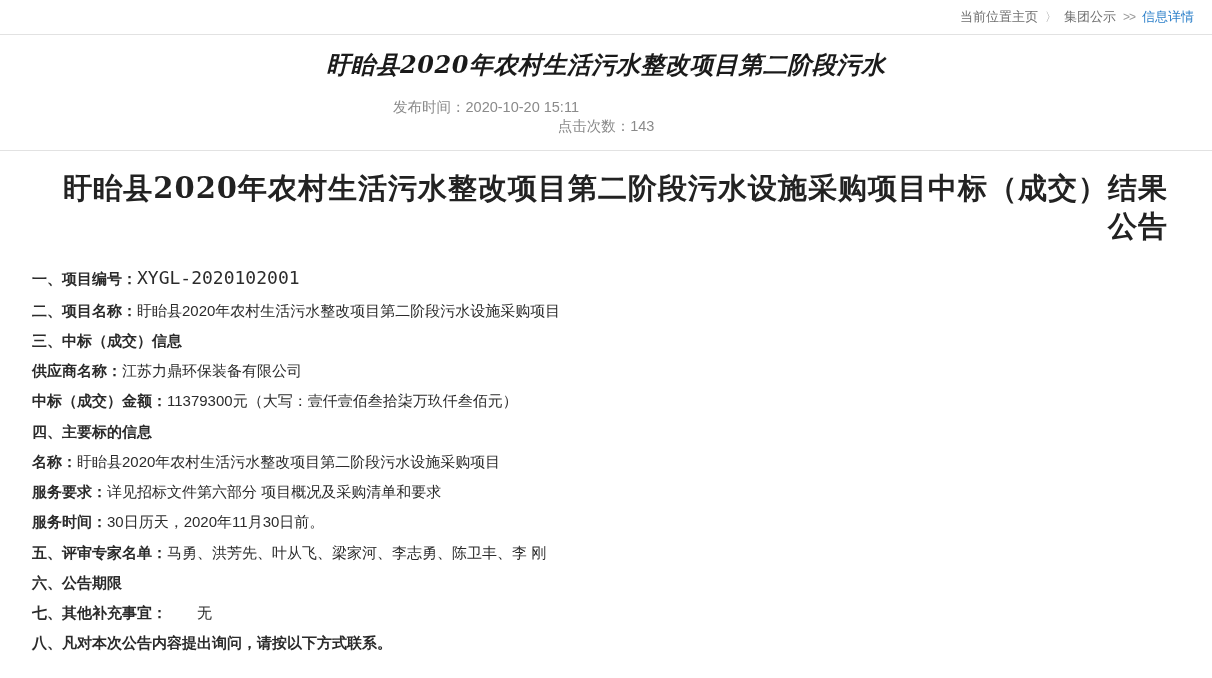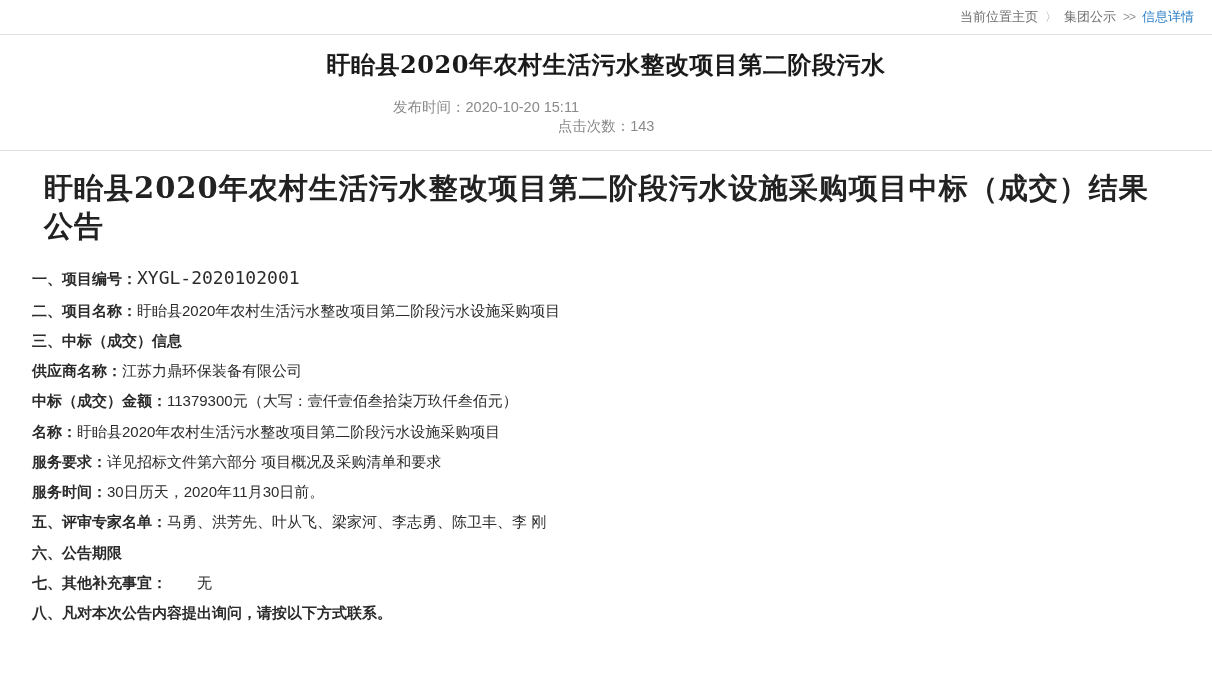--- a/index.html
+++ b/index.html
@@ -59,20 +59,21 @@
     padding-top: 14px;
   }
   .doc-title {
     text-align: center;
     font-size: 24px;
     font-weight: bold;
     color: #1a1a1a;
     font-family: "DejaVu Serif", "Liberation Serif", serif;
     letter-spacing: 0.5px;
     line-height: 1.3;
+    font-style: italic;
   }
   .meta-row {
     margin-top: 18px;
     display: flex;
     justify-content: center;
     align-items: center;
     font-size: 14.5px;
     color: #8a8a8a;
     flex-direction: column;
   }
@@ -83,21 +84,21 @@
     border: none;
     border-top: 1px solid #e2e2e2;
     margin: 14px 0 0 0;
   }
 
   
   .content {
     padding: 18px 30px 0 30px;
   }
   .main-heading {
-    text-align: left;
+    text-align: right;
     font-size: 29px;
     font-weight: bold;
     color: #222222;
     font-family: "DejaVu Serif", "Liberation Serif", serif;
     line-height: 1.32;
     letter-spacing: 1px;
     margin: 0 14px;
   }
 
   .body-list {
@@ -156,20 +157,21 @@
 
 <div class="content">
   <div class="main-heading">盱眙县2020年农村生活污水整改项目第二阶段污水设施采购项目中标（成交）结果公告</div>
 
   <div class="body-list" id="body-list">
       <div class="para"><span class="lbl">一、项目编号：</span><span class="val val-mono">XYGL-2020102001</span></div>
       <div class="para"><span class="lbl">二、项目名称：</span><span class="val val-sans">盱眙县2020年农村生活污水整改项目第二阶段污水设施采购项目</span></div>
       <div class="para section"><span class="lbl">三、中标（成交）信息</span></div>
       <div class="para"><span class="lbl">供应商名称：</span><span class="val val-sans">江苏力鼎环保装备有限公司</span></div>
       <div class="para"><span class="lbl">中标（成交）金额：</span><span class="val val-sans">11379300元（大写：壹仟壹佰叁拾柒万玖仟叁佰元）</span></div>
+      <div class="para section"><span class="lbl">四、主要标的信息</span></div>
       <div class="para"><span class="lbl">名称：</span><span class="val val-sans">盱眙县2020年农村生活污水整改项目第二阶段污水设施采购项目</span></div>
       <div class="para"><span class="lbl">服务要求：</span><span class="val val-sans">详见招标文件第六部分  项目概况及采购清单和要求</span></div>
       <div class="para"><span class="lbl">服务时间：</span><span class="val val-sans">30日历天，2020年11月30日前。</span></div>
       <div class="para"><span class="lbl">五、评审专家名单：</span><span class="val val-sans">马勇、洪芳先、叶从飞、梁家河、李志勇、陈卫丰、李  刚</span></div>
       <div class="para section"><span class="lbl">六、公告期限</span></div>
       <div class="para"><span class="lbl">七、其他补充事宜：</span><span class="val val-sans">　　无</span></div>
       <div class="para section"><span class="lbl">八、凡对本次公告内容提出询问，请按以下方式联系。</span></div>
     </div>
 </div>
 

